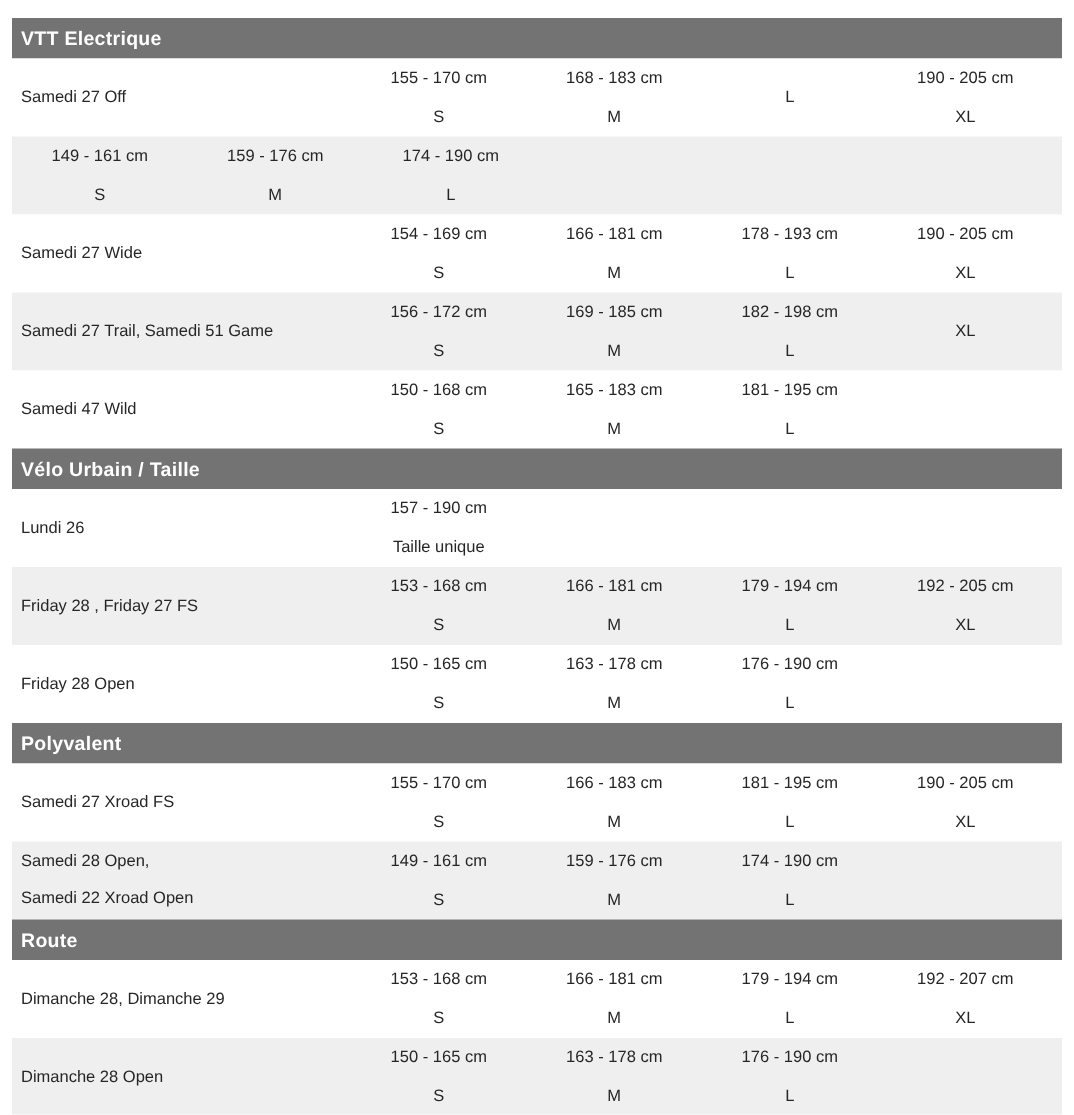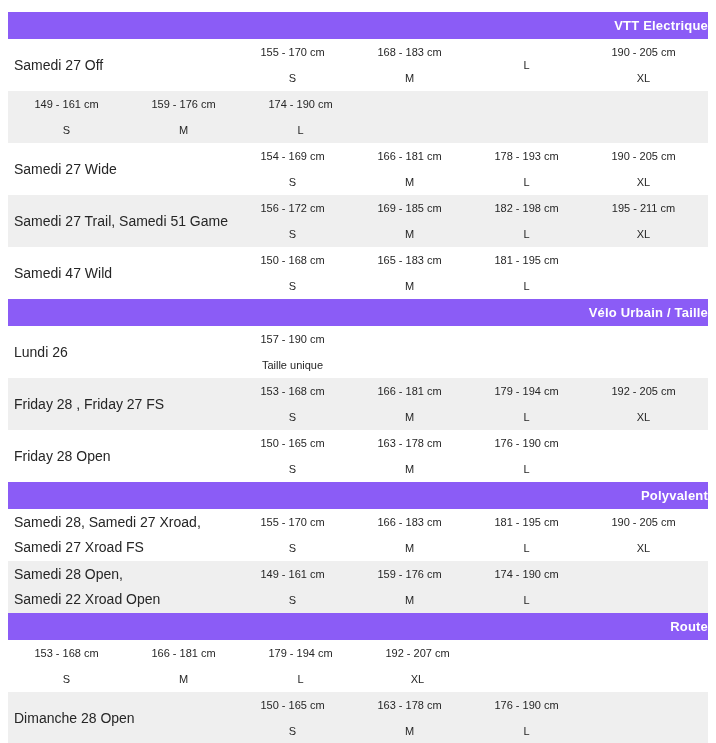--- a/index.html
+++ b/index.html
@@ -15,47 +15,46 @@
     color: #262626;
     -webkit-font-smoothing: antialiased;
   }
   .chart-wrap {
     padding: 12px 8px 0 8px;
   }
   .size-chart {
     width: 700px;
   }
   .section-header {
-    background: #8b5cf6;
+    background: #737373;
     color: #ffffff;
     font-weight: bold;
     font-size: 13px;
     height: 27px;
     line-height: 27px;
     padding-left: 6px;
     box-sizing: border-box;
     letter-spacing: 0.2px;
-    text-align: right;
   }
   .row {
     display: flex;
     height: 52px;
     background: #ffffff;
   }
   .row.alt {
     background: #efefef;
   }
   .name-cell {
     width: 226px;
     box-sizing: border-box;
     padding-left: 6px;
     display: flex;
     flex-direction: column;
     justify-content: center;
-    font-size: 14px;
+    font-size: 11px;
   }
   .name-cell .name-line {
     line-height: 25px;
     white-space: nowrap;
   }
   .size-cell {
     width: 117px;
     box-sizing: border-box;
     display: flex;
     flex-direction: column;
@@ -142,21 +141,20 @@
         </div>
         <div class="size-cell">
           <div class="range">169 - 185 cm</div>
           <div class="label">M</div>
         </div>
         <div class="size-cell">
           <div class="range">182 - 198 cm</div>
           <div class="label">L</div>
         </div>
         <div class="size-cell">
-          <div class="range">195 - 211 cm</div>
           <div class="label">XL</div>
         </div>
       </div>
       <div class="row">
         <div class="name-cell">
           <div class="name-line">Samedi 47 Wild</div>
         </div>
         <div class="size-cell">
           <div class="range">150 - 168 cm</div>
           <div class="label">S</div>
@@ -219,21 +217,20 @@
         </div>
         <div class="size-cell">
           <div class="range">176 - 190 cm</div>
           <div class="label">L</div>
         </div>
         <div class="size-cell"></div>
       </div>
       <div class="section-header"><span>Polyvalent</span></div>
       <div class="row">
         <div class="name-cell">
-          <div class="name-line">Samedi 28, Samedi 27 Xroad,</div>
           <div class="name-line">Samedi 27 Xroad FS</div>
         </div>
         <div class="size-cell">
           <div class="range">155 - 170 cm</div>
           <div class="label">S</div>
         </div>
         <div class="size-cell">
           <div class="range">166 - 183 cm</div>
           <div class="label">M</div>
         </div>
@@ -260,20 +257,23 @@
           <div class="label">M</div>
         </div>
         <div class="size-cell">
           <div class="range">174 - 190 cm</div>
           <div class="label">L</div>
         </div>
         <div class="size-cell"></div>
       </div>
       <div class="section-header"><span>Route</span></div>
       <div class="row">
+        <div class="name-cell">
+          <div class="name-line">Dimanche 28, Dimanche 29</div>
+        </div>
         <div class="size-cell">
           <div class="range">153 - 168 cm</div>
           <div class="label">S</div>
         </div>
         <div class="size-cell">
           <div class="range">166 - 181 cm</div>
           <div class="label">M</div>
         </div>
         <div class="size-cell">
           <div class="range">179 - 194 cm</div>

